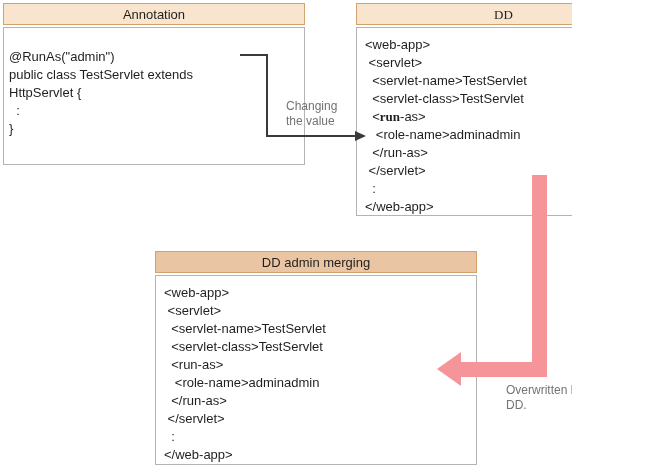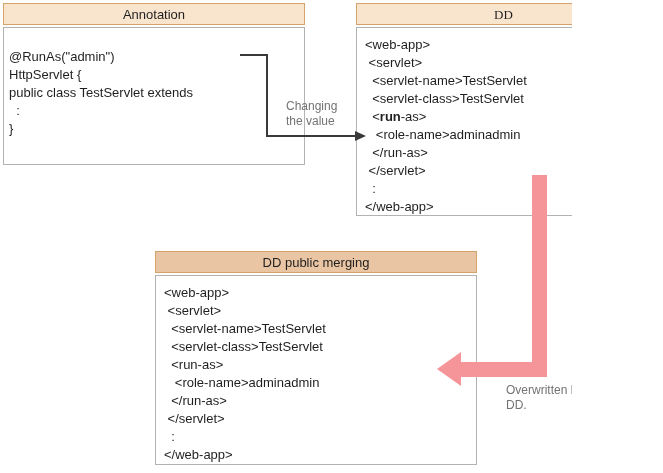--- a/index.html
+++ b/index.html
@@ -27,21 +27,21 @@
     box-sizing:border-box;
     border:1px solid #b3b3b3;
     background:#ffffff;
   }
   .code-line{
     white-space:pre;
     font-size:13px;
     line-height:18px;
     color:#1f1f1f;
   }
-  .code-line .b{ font-weight:bold; }
+  .code-line .b{ font-weight:bold;font-family:Liberation Serif, serif; }
   .seg{ position:absolute; background:#3a3a3a; }
   .black-arrowhead{
     position:absolute;
     width:0;height:0;
     border-top:5px solid transparent;
     border-bottom:5px solid transparent;
     border-left:11px solid #3a3a3a;
   }
   .pinkseg{ position:absolute; background:#f59499; }
   .pink-arrowhead{
@@ -61,22 +61,22 @@
 </head>
 <body>
 
 <div id="canvas">
 
   <div class="box-header" style="left:3px;top:3px;width:302px;height:22px;">
     <span>Annotation</span>
   </div>
   <div class="box-body" style="left:3px;top:27px;width:302px;height:138px;padding:20px 0 0 5px;">
     <div class="code-line">@RunAs("admin")</div>
+    <div class="code-line">public class TestServlet extends</div>
     <div class="code-line">HttpServlet {</div>
-    <div class="code-line">public class TestServlet extends</div>
     <div class="code-line">  :</div>
     <div class="code-line">}</div>
   </div>
 
   <div class="box-header" style="left:356px;top:3px;width:295px;height:22px;font-family:Liberation Serif, serif;">
     <span>DD</span>
   </div>
   <div class="box-body" style="left:356px;top:27px;width:295px;height:189px;padding:8px 0 0 8px;">
     <div class="code-line">&lt;web-app&gt;</div>
     <div class="code-line"> &lt;servlet&gt;</div>
@@ -84,21 +84,21 @@
     <div class="code-line">  &lt;servlet-class&gt;TestServlet</div>
     <div class="code-line"><span>  &lt;</span><span class="b">run</span><span>-as&gt;</span></div>
     <div class="code-line">   &lt;role-name&gt;adminadmin</div>
     <div class="code-line">  &lt;/run-as&gt;</div>
     <div class="code-line"> &lt;/servlet&gt;</div>
     <div class="code-line">  :</div>
     <div class="code-line">&lt;/web-app&gt;</div>
   </div>
 
   <div class="box-header dark" style="left:155px;top:251px;width:322px;height:22px;">
-    <span>DD public merging</span>
+    <span>DD admin merging</span>
   </div>
   <div class="box-body" style="left:155px;top:275px;width:322px;height:190px;padding:8px 0 0 8px;">
     <div class="code-line">&lt;web-app&gt;</div>
     <div class="code-line"> &lt;servlet&gt;</div>
     <div class="code-line">  &lt;servlet-name&gt;TestServlet</div>
     <div class="code-line">  &lt;servlet-class&gt;TestServlet</div>
     <div class="code-line">  &lt;run-as&gt;</div>
     <div class="code-line">   &lt;role-name&gt;adminadmin</div>
     <div class="code-line">  &lt;/run-as&gt;</div>
     <div class="code-line"> &lt;/servlet&gt;</div>

